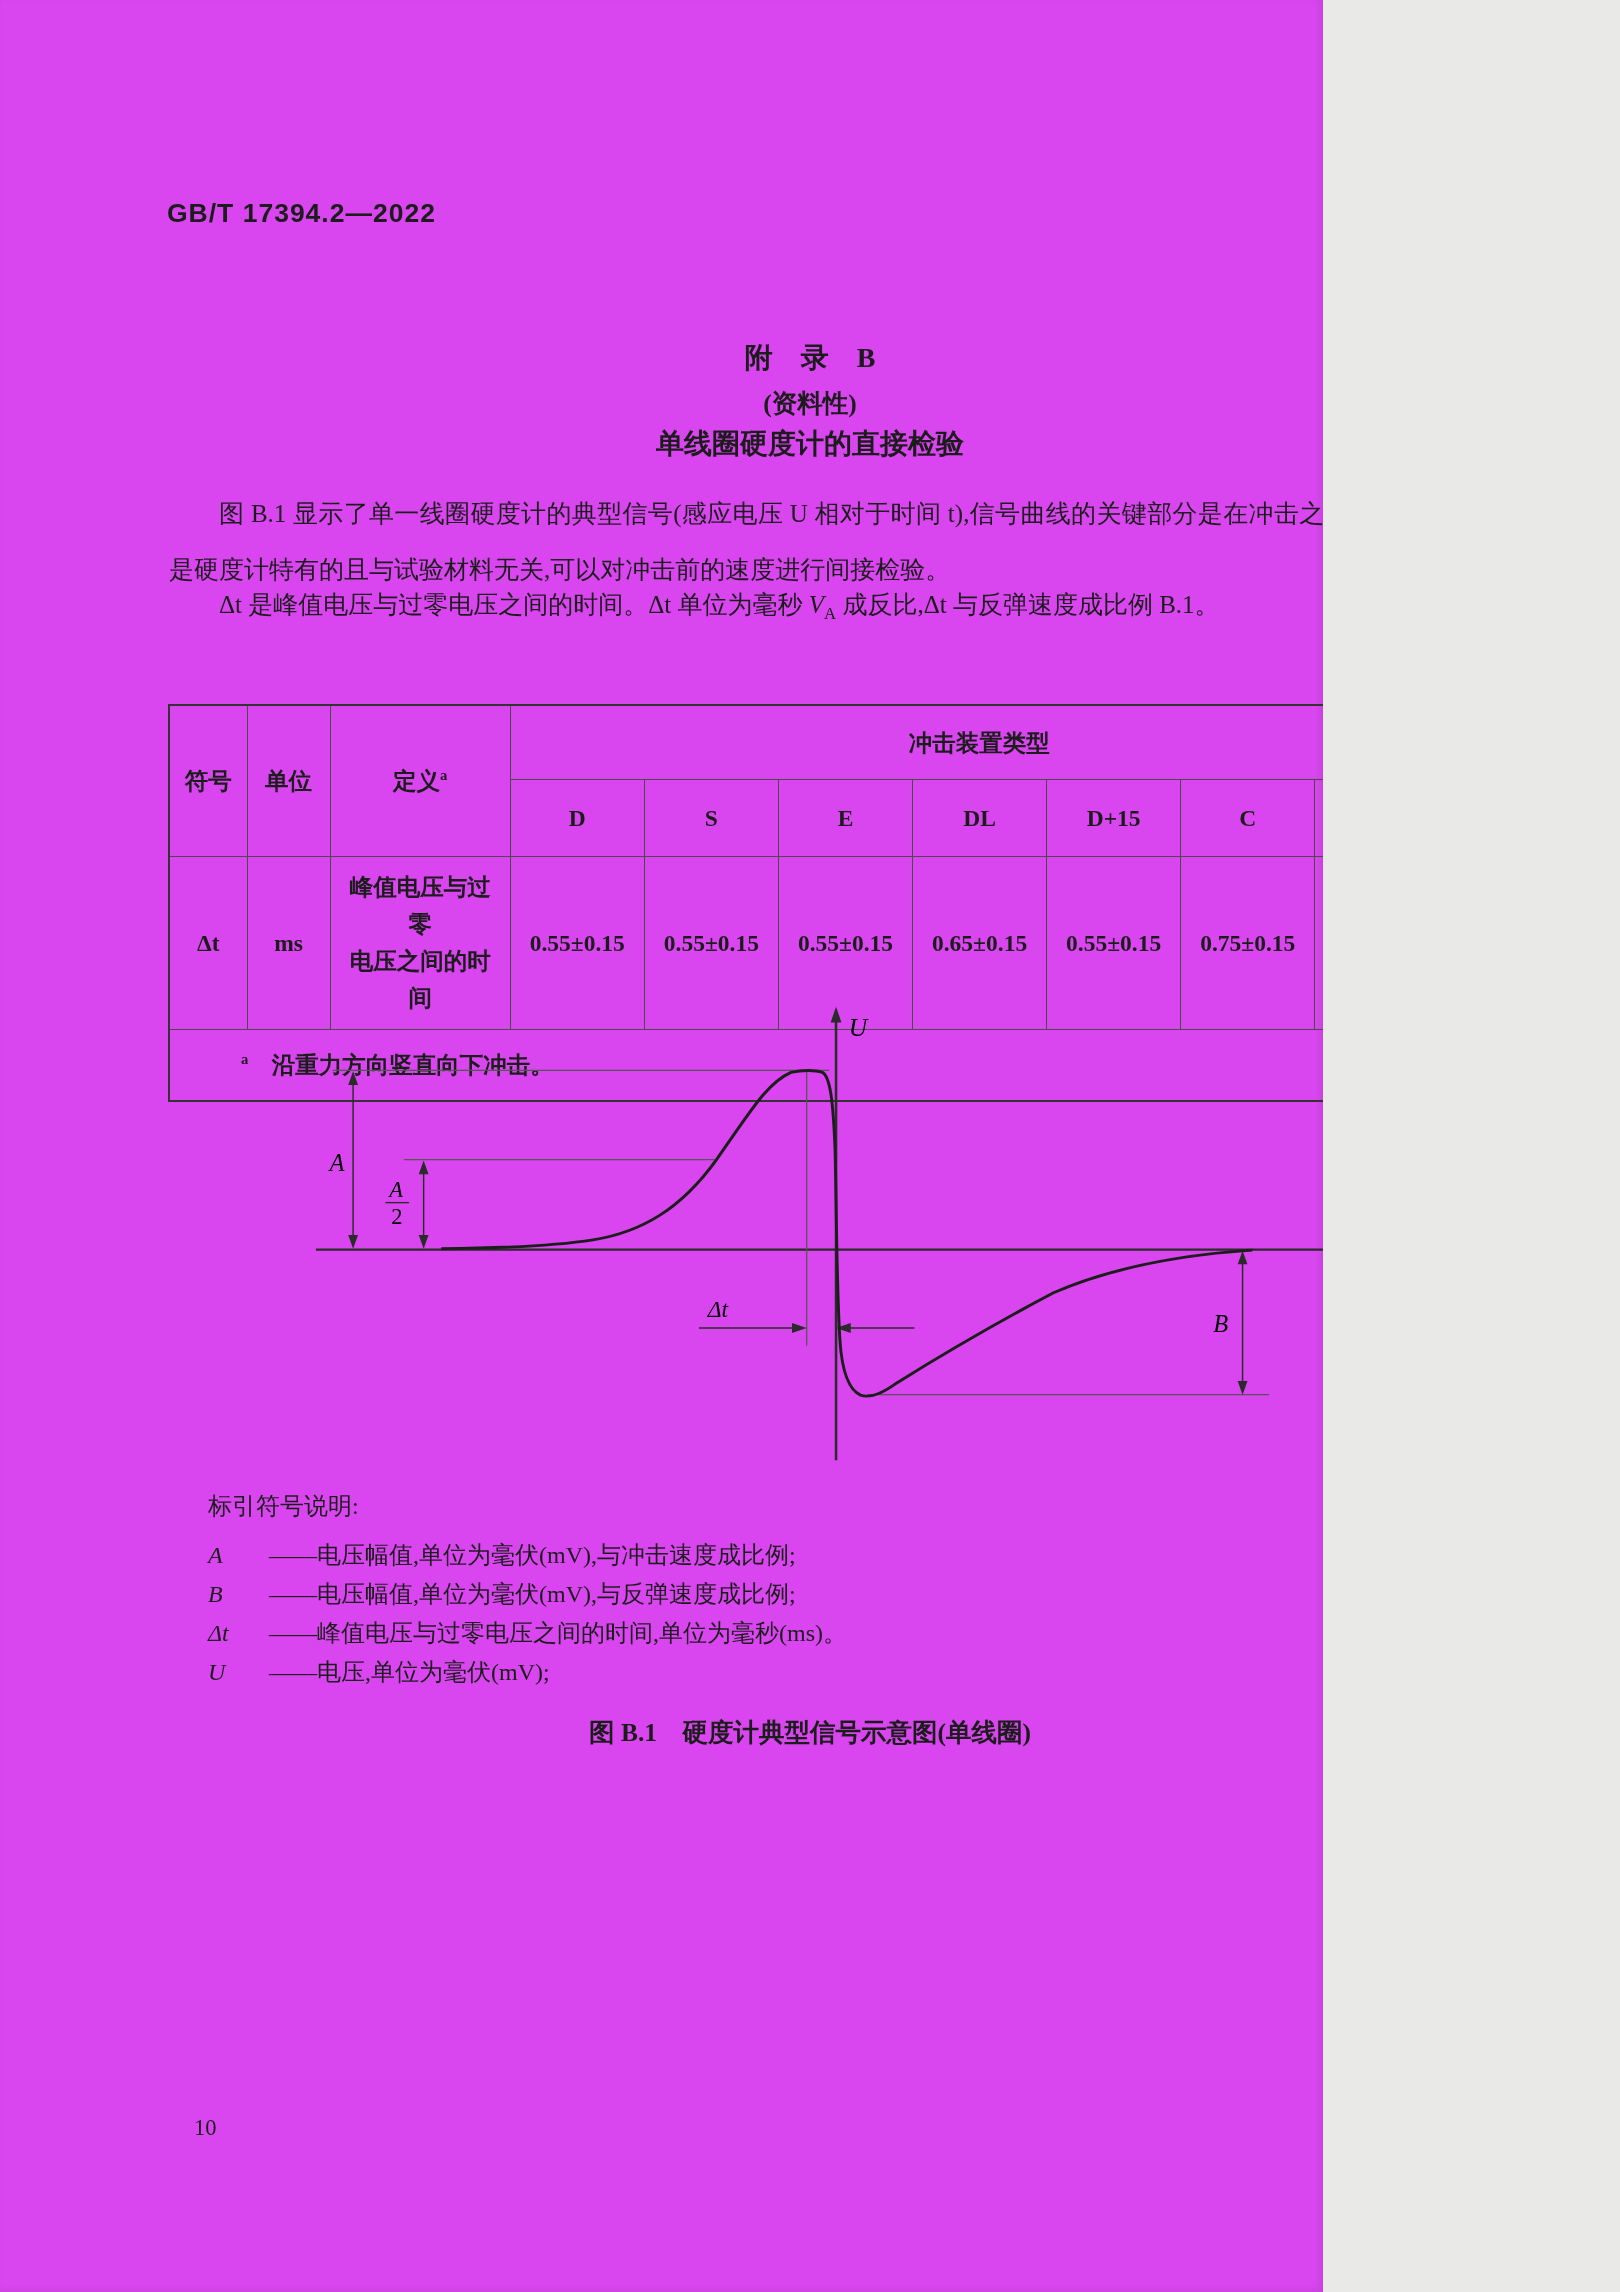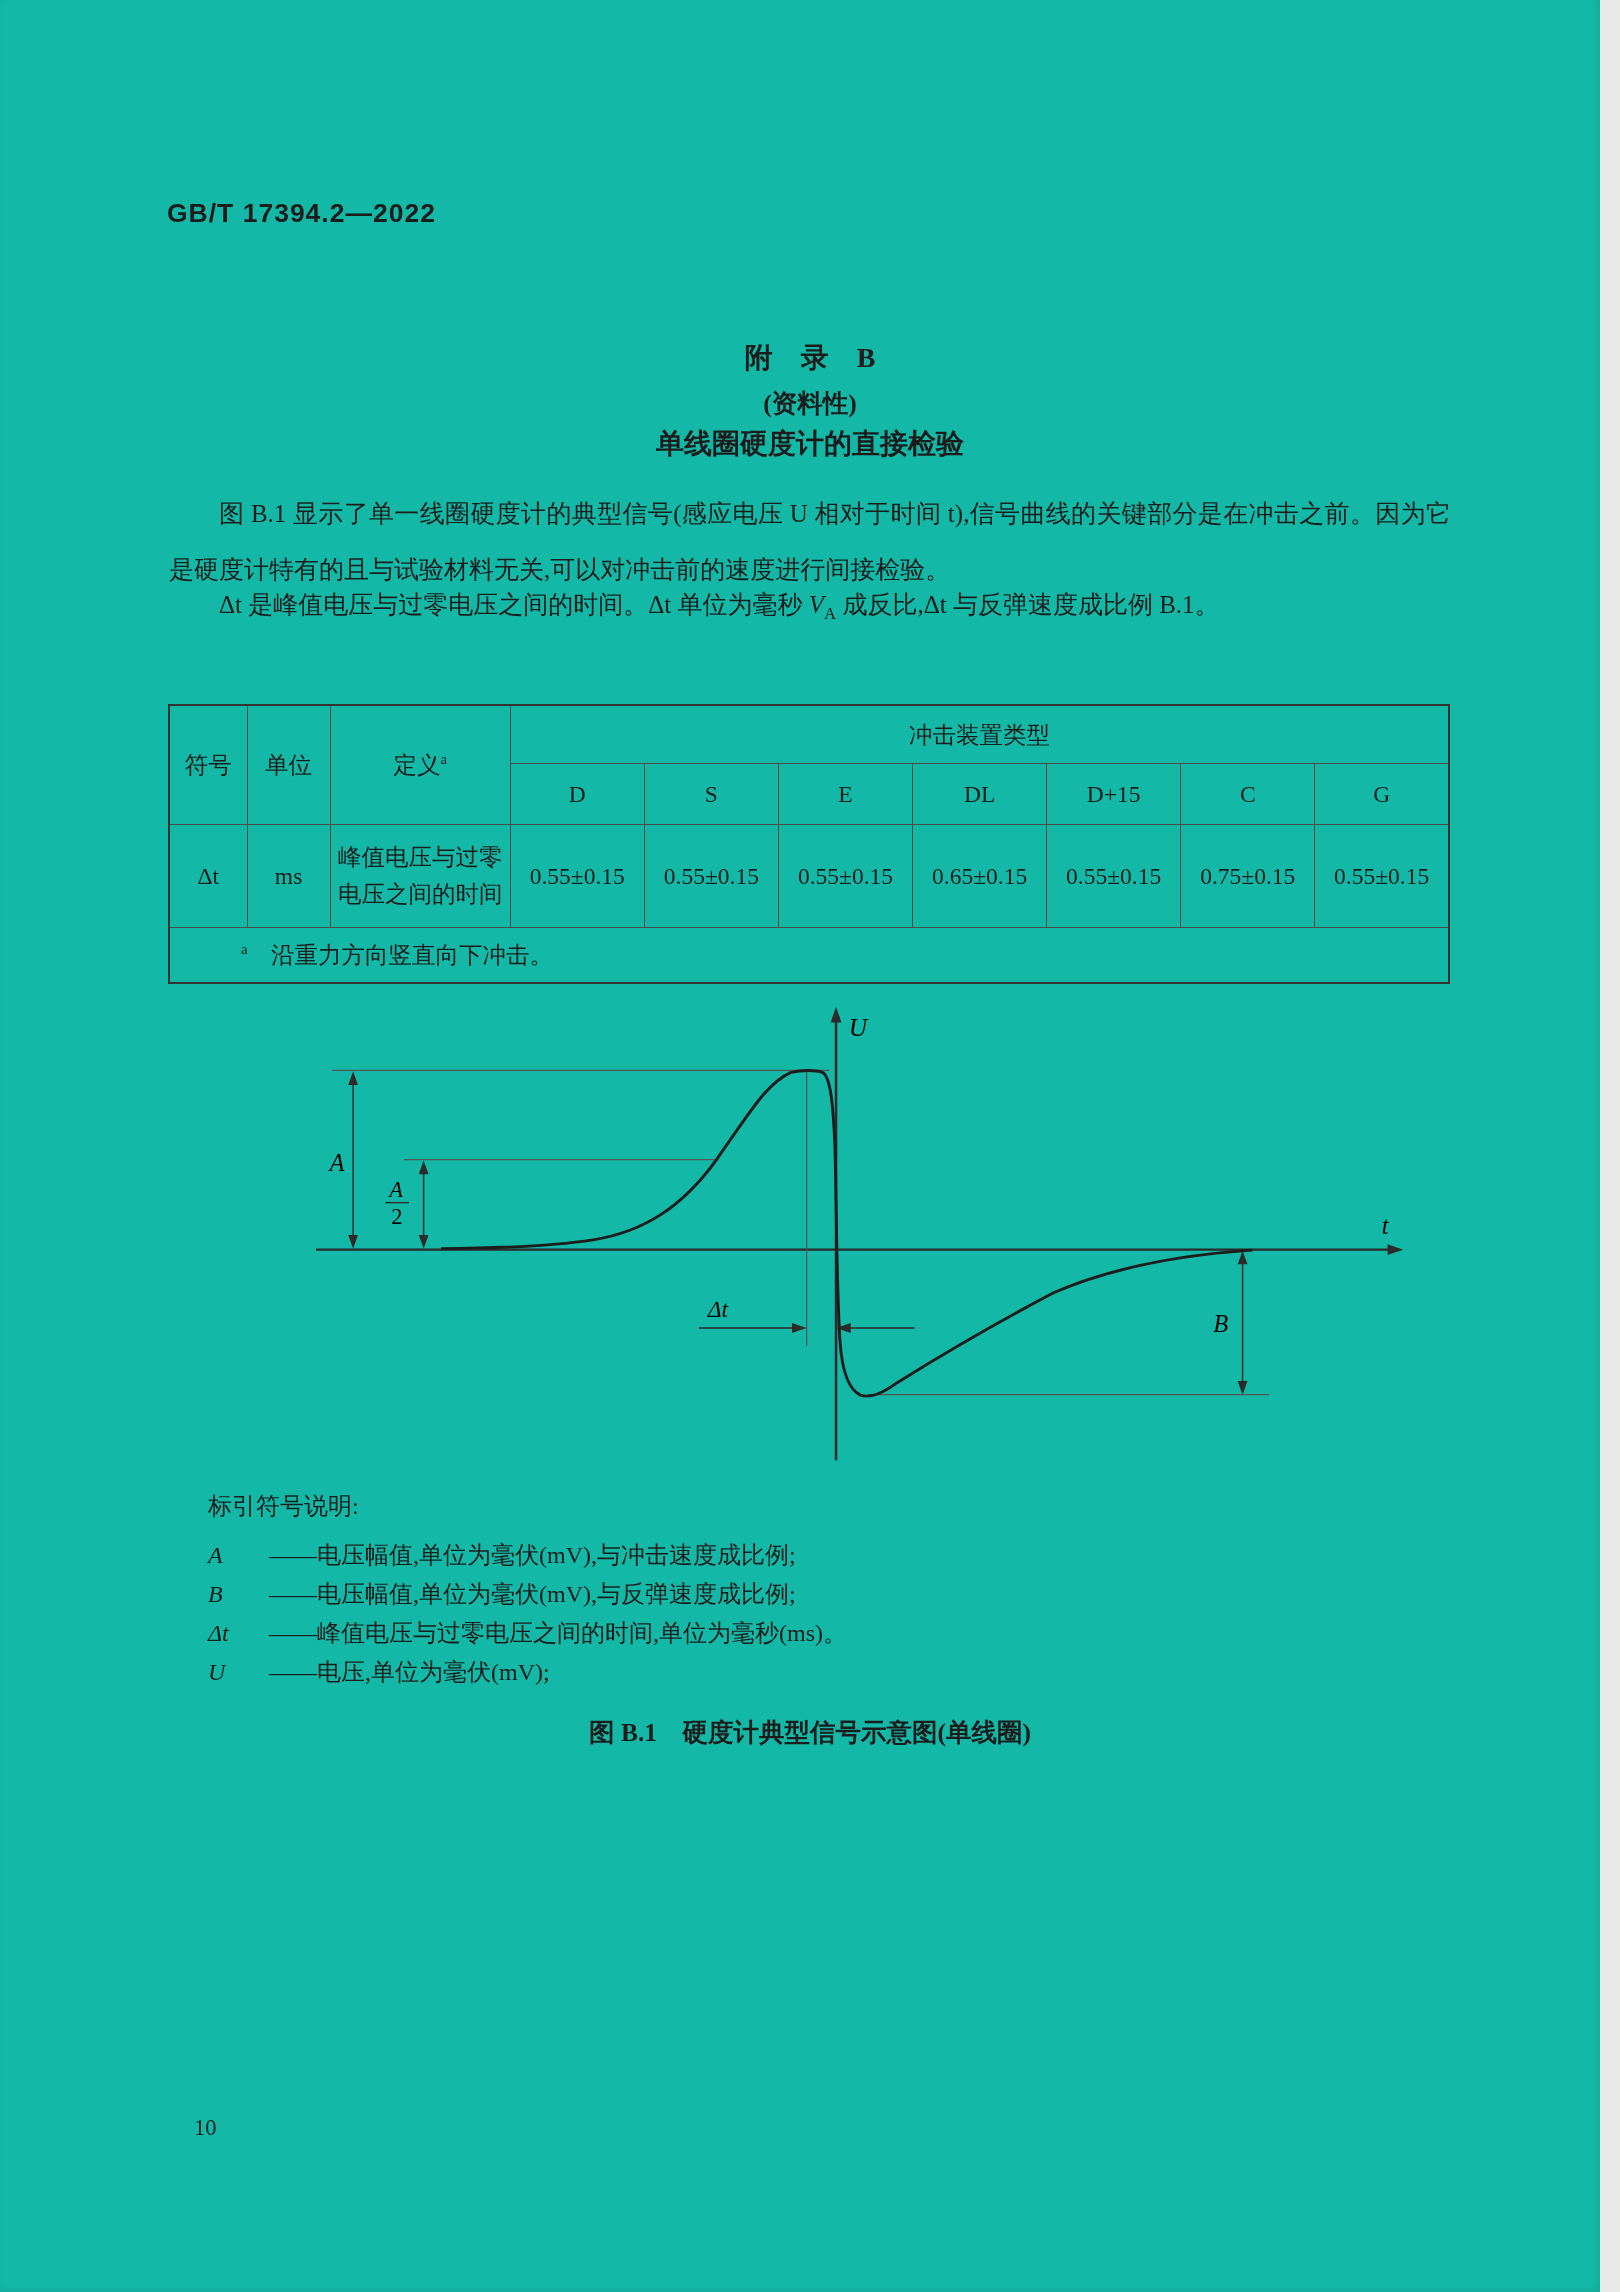--- a/index.html
+++ b/index.html
@@ -1,19 +1,19 @@
 <!DOCTYPE html>
 <html lang="zh"><head>
 <meta charset="utf-8">
 <style>
   html,body{margin:0;padding:0;background:#e9e9e7;}
   .page{
     position:relative;
-    width:1600px;height:2293px;
-    background:#14b8a6;
+    width:1323px;height:2293px;
+    background:#d946ef;
     font-family:"Liberation Serif", serif;
     color:#1c1c1c;
     overflow:hidden;
     box-shadow:inset -2.9px -2.9px 5.9px rgba(0,0,0,0.08);
   }
   .abs{position:absolute;}
   .doc-code{
     left:167px;top:198px;
     font-family:"Liberation Sans", sans-serif;
     font-weight:bold;font-size:26.5px;letter-spacing:1px;
@@ -33,23 +33,23 @@
   .tbl-caption{top:645px;font-size:25.5px;font-weight:bold;}
   table.reftable{
     position:absolute;left:168px;top:704px;
     border-collapse:collapse;
     width:1282px;
     font-size:23.5px;
     table-layout:fixed;
   }
   table.reftable th, table.reftable td{
     border:1px solid #4a4a4a;
-    font-weight:normal;
+    font-weight:bold;
     text-align:center;
-    padding:4px;
+    padding:12px;
   }
   table.reftable{border:2px solid #333;}
   tr.r-group th{height:49px;}
   tr.r-types th{height:52px;}
   tr.r-data td{height:94px;}
   tr.r-foot td{height:46px;text-align:left;padding-left:71px;font-size:23.5px;}
   .def-cell{line-height:37px;}
   sup.fsup{font-size:14.7px;vertical-align:super;}
   .legend{
     left:208px;top:1490px;width:1078px;

